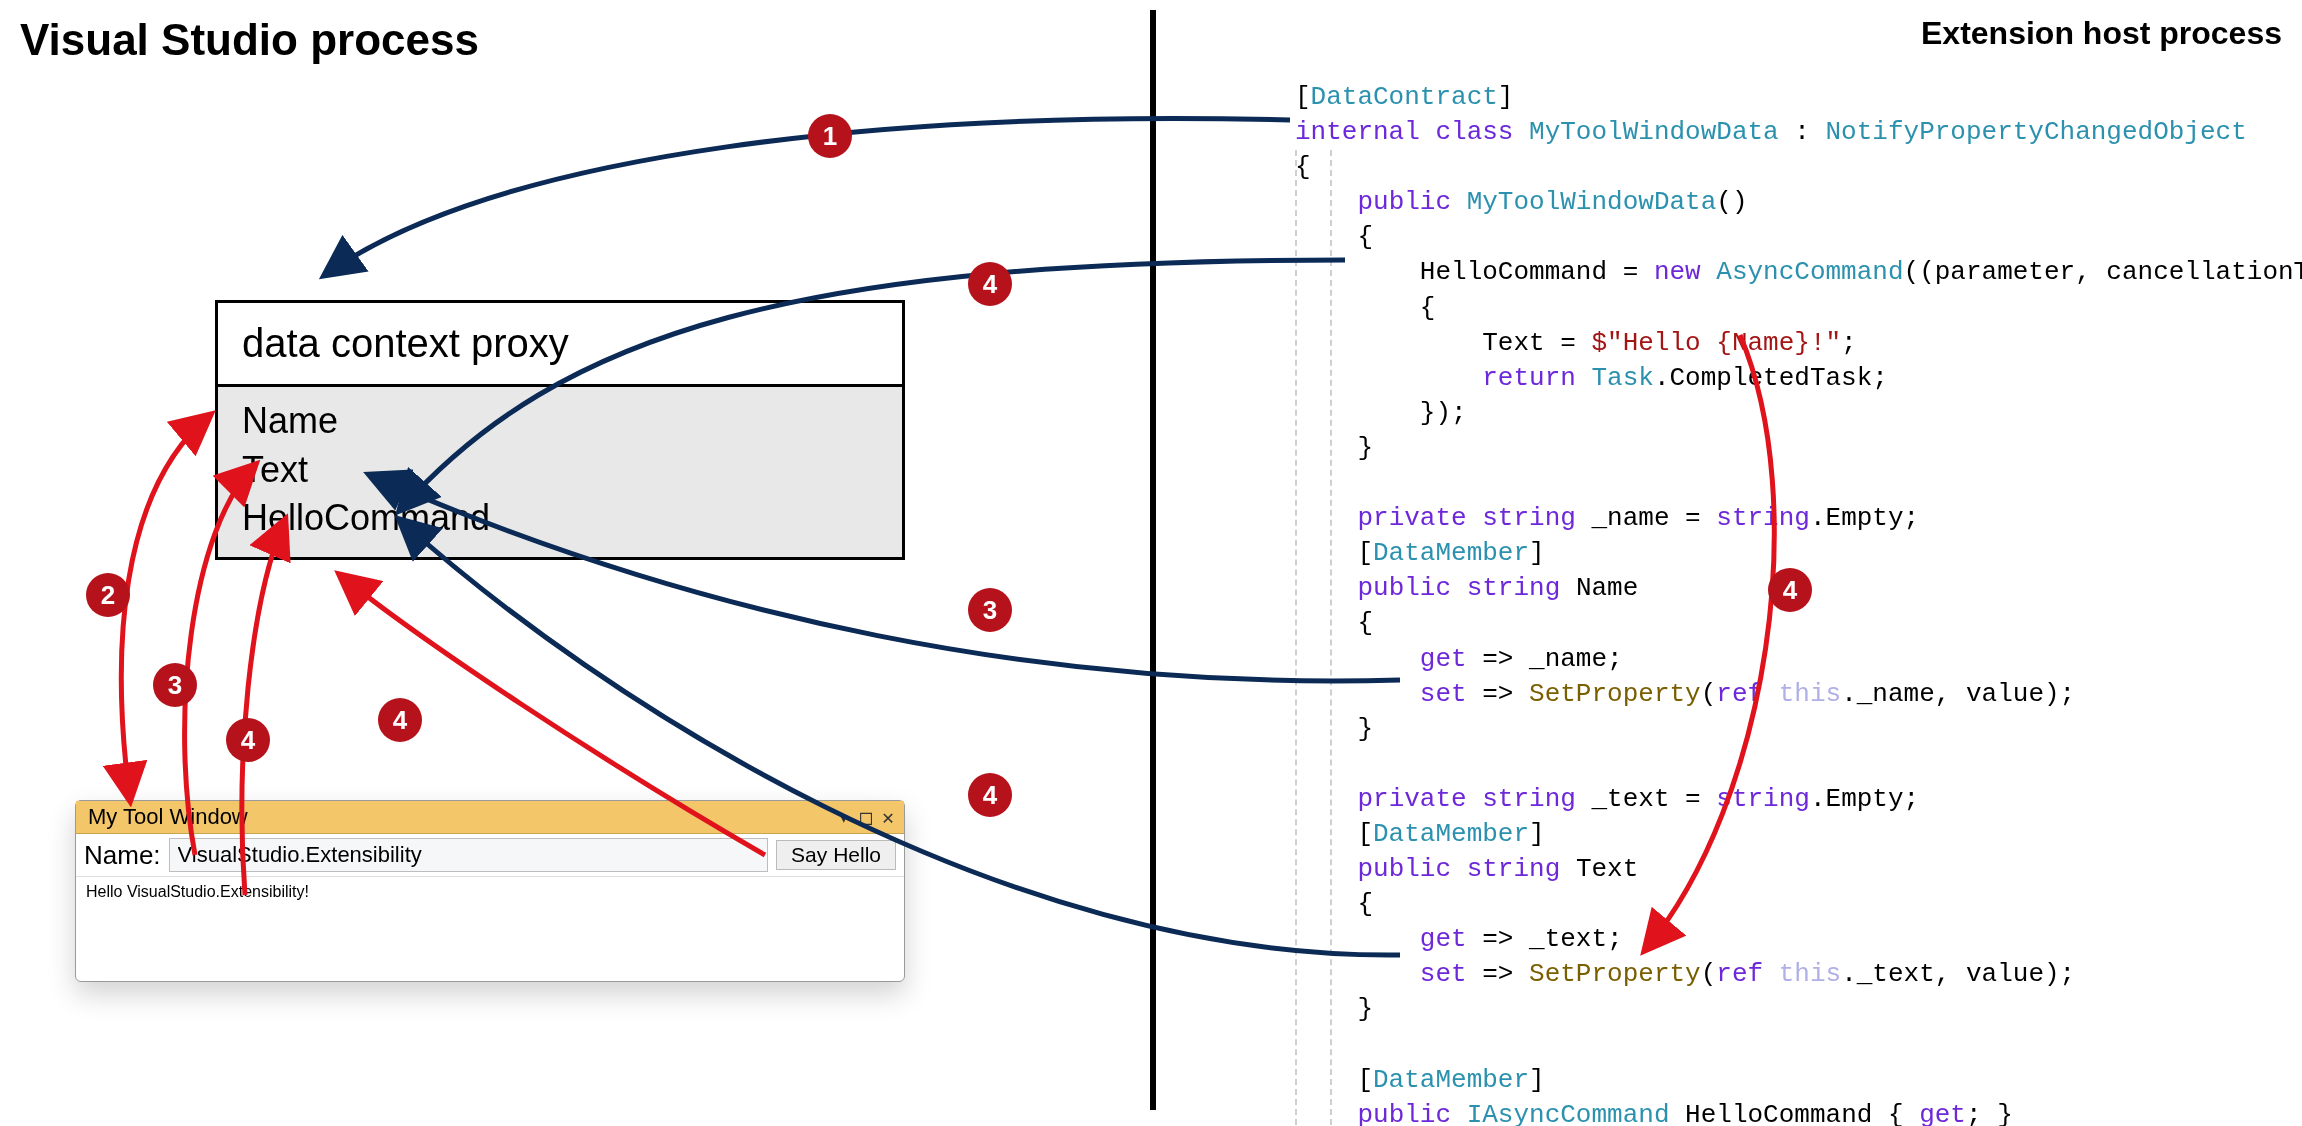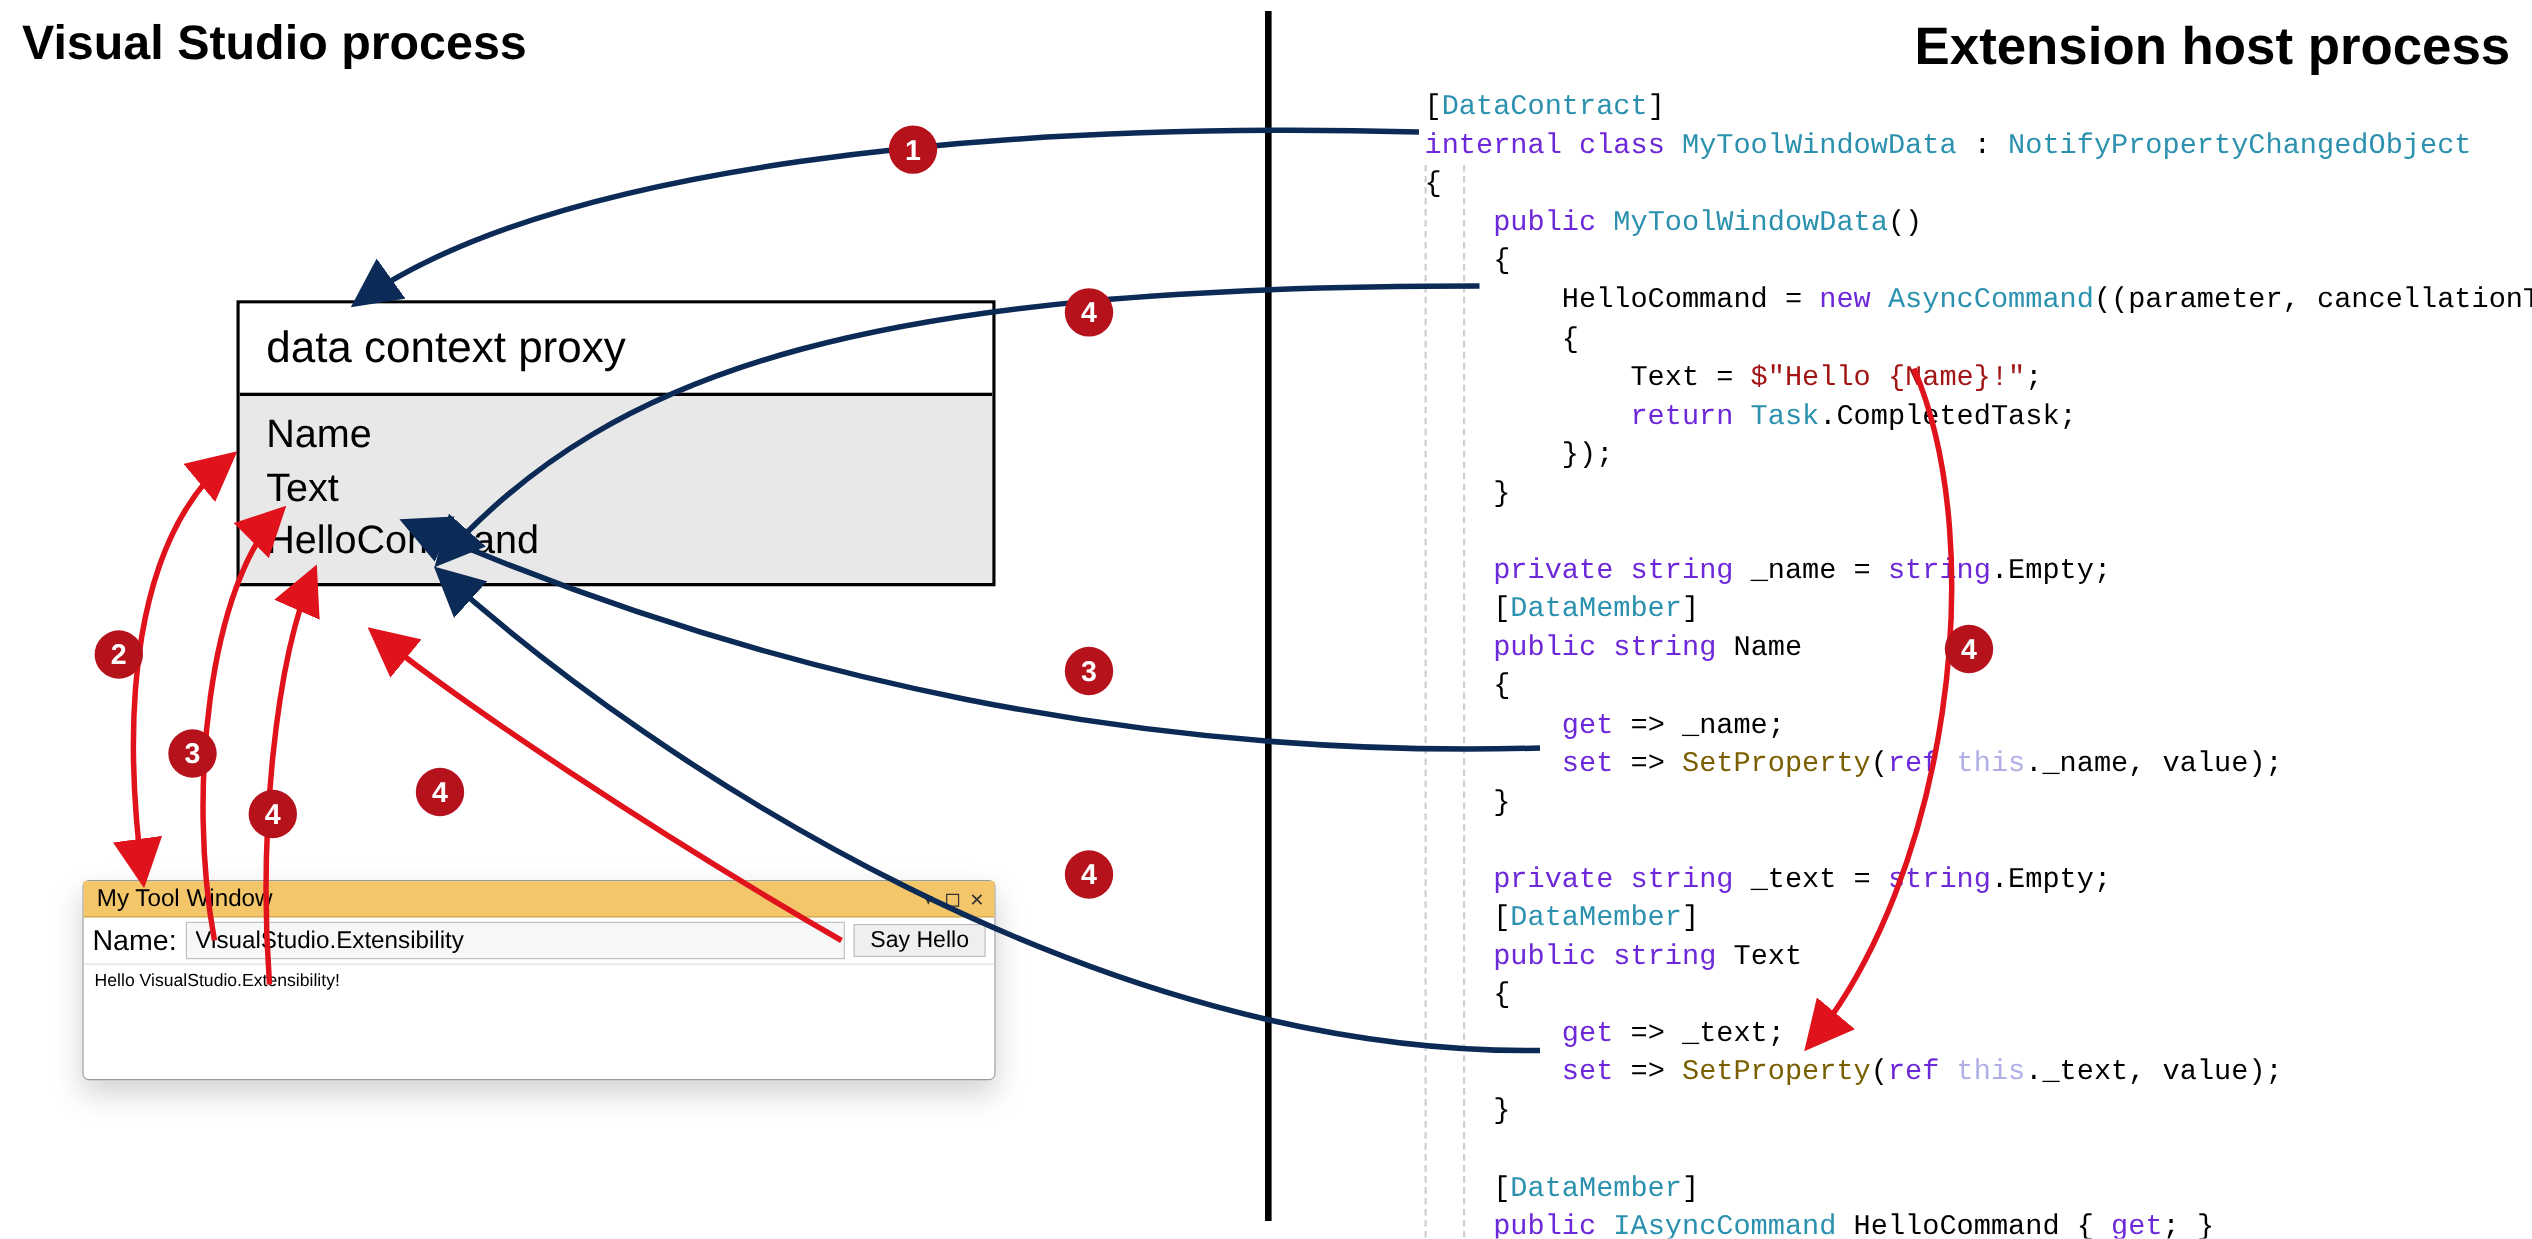--- a/index.html
+++ b/index.html
@@ -1,25 +1,25 @@
 <!DOCTYPE html>
 <html><head>
 <meta charset="utf-8">
 <style>
   * { box-sizing: border-box; margin: 0; padding: 0; }
   html, body { width: 2302px; height: 1126px; background: #fff; font-family: "Segoe UI", Arial, sans-serif; color: #000; }
   .canvas { position: relative; width: 2302px; height: 1126px; }
 
   .hdr-left { position: absolute; left: 20px; top: 15px; font-size: 44px; font-weight: 700; }
-  .hdr-right { position: absolute; right: 20px; top: 15px; font-size: 48px; font-weight: 700; text-align: right; }
+  .hdr-right { position: absolute; right: 20px; top: 15px; font-size: 32px; font-weight: 700; text-align: right; }
 
   .vline { position: absolute; left: 1150px; top: 10px; width: 6px; height: 1100px; background: #000; }
 
   
-  .proxy { position: absolute; left: 215px; top: 273px; width: 690px; border: 3px solid #000; }
+  .proxy { position: absolute; left: 215px; top: 300px; width: 690px; border: 3px solid #000; }
   .proxy-title { padding: 18px 24px; font-size: 40px; border-bottom: 3px solid #000; background: #fff; }
   .proxy-fields { background: #e8e8e8; padding: 10px 24px 14px 24px; font-size: 36px; line-height: 1.35; }
 
   
   .toolwin { position: absolute; left: 75px; top: 800px; width: 830px; border: 1px solid #9a9a9a; border-radius: 6px; box-shadow: 0 12px 28px rgba(0,0,0,0.18); background: #fff; }
   .toolwin-title { display:flex; align-items:center; justify-content:space-between; background: #f3c66a; border-bottom:1px solid #c7a450; padding: 3px 10px 3px 12px; font-size: 22px; }
   .toolwin-icons { display:flex; gap:10px; font-family: monospace; font-size: 20px; color: #333; }
   .toolwin-row { display:flex; align-items:center; gap:8px; padding: 4px 8px; border-bottom: 1px solid #ddd; }
   .toolwin-row label { font-size: 26px; }
   .toolwin-row input { flex:1; border:1px solid #bdbdbd; background:#f6f7f8; padding: 3px 8px; font-size: 22px; }

